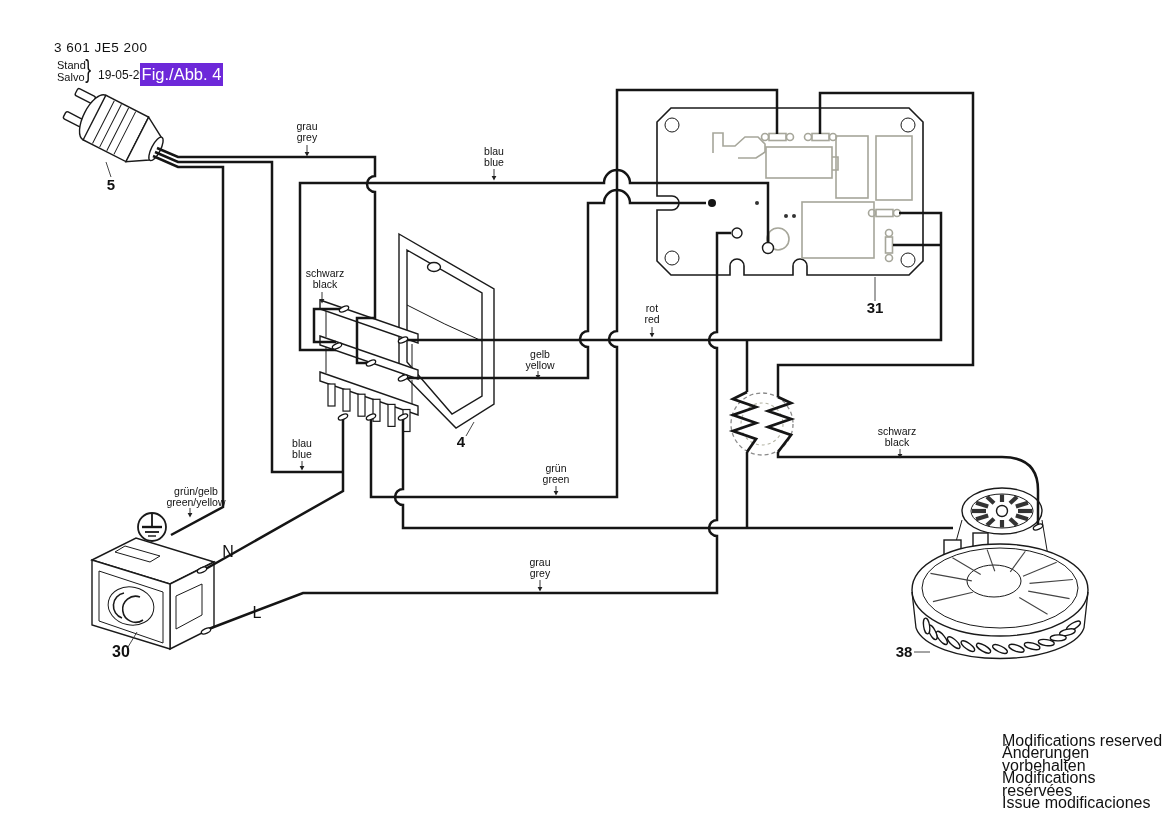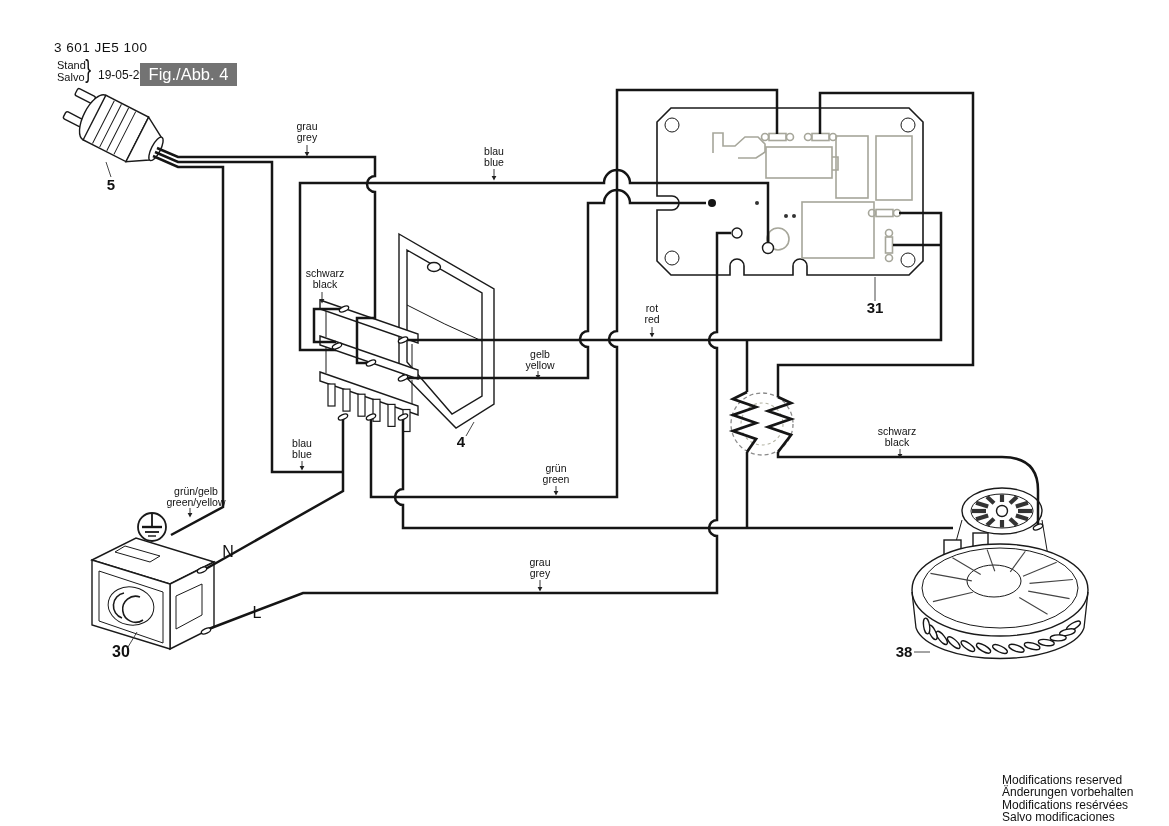--- a/index.html
+++ b/index.html
@@ -3,54 +3,54 @@
 <meta charset="utf-8">
 <style>
   html,body{margin:0;padding:0;background:#fff;}
   #canvas{position:relative;width:1169px;height:826px;background:#fff;overflow:hidden;
           font-family:"Liberation Sans",sans-serif;color:#111;}
   .abs{position:absolute;}
   .hdr-part{left:54px;top:40px;font-size:13.5px;letter-spacing:.5px;}
   .hdr-issue{left:57px;top:60px;font-size:11px;line-height:11.5px;}
   .hdr-brace{left:84px;top:55px;font-size:25px;transform:scaleX(.7);}
   .hdr-date{left:98px;top:68px;font-size:12px;}
-  .figbox{left:140px;top:63px;width:97px;height:23px;background:#737373;color:#fff;
+  .figbox{left:140px;top:63px;width:83px;height:23px;background:#6d28d9;color:#fff;
           font-size:16.5px;display:flex;align-items:center;justify-content:center;}
-  .footer{left:1002px;top:774px;font-size:12px;line-height:12.4px;}
+  .footer{left:1002px;top:735px;font-size:16px;line-height:12.4px;}
   svg text{font-family:"Liberation Sans",sans-serif;fill:#111;}
   .lbl{font-size:10.5px;}
   .big{font-size:15px;font-weight:bold;}
   .big2{font-size:16px;font-weight:bold;}
   .nl{font-size:16px;}
   .w{fill:none;stroke:#151515;stroke-width:2.5;stroke-linejoin:miter;stroke-linecap:butt;}
   .wz{fill:none;stroke:#151515;stroke-width:2.8;stroke-linejoin:miter;}
   .comp{fill:#fff;stroke:#1a1a1a;stroke-width:1.4;}
   .compthin{fill:none;stroke:#1a1a1a;stroke-width:1;}
   .gray{fill:none;stroke:#a6a69a;stroke-width:1.6;}
   .ldr{stroke:#333;stroke-width:.9;fill:none;}
 </style>
 </head>
 <body>
 
 <div id="canvas">
 
-  <div class="abs hdr-part">3 601 JE5 100</div>
+  <div class="abs hdr-part">3 601 JE5 200</div>
   <div class="abs hdr-issue">
     <div>Stand</div>
     <div>Salvo</div>
   </div>
   <div class="abs hdr-brace">}</div>
   <div class="abs hdr-date">19-05-29</div>
   <div class="abs figbox">Fig./Abb. 4</div>
 
   <div class="abs footer">
     <div>Modifications reserved</div>
     <div>Änderungen vorbehalten</div>
     <div>Modifications resérvées</div>
-    <div>Salvo modificaciones</div>
+    <div>Issue modificaciones</div>
   </div>
 
   <svg class="abs" style="left:0;top:0" width="1169" height="826" viewBox="0 0 1169 826">
 
     <g transform="rotate(27 115 128)">
       <rect x="64" y="109" width="20" height="8" rx="2" class="comp"></rect>
       <rect x="64" y="135" width="20" height="8" rx="2" class="comp"></rect>
       <ellipse cx="92" cy="128" rx="11" ry="25" class="comp"></ellipse>
       <rect x="92" y="103" width="48" height="50" class="comp"></rect>
       <path class="compthin" d="M102,104 L102,152 M110,104 L110,152 M118,104 L118,152 M126,104 L126,152"></path>

